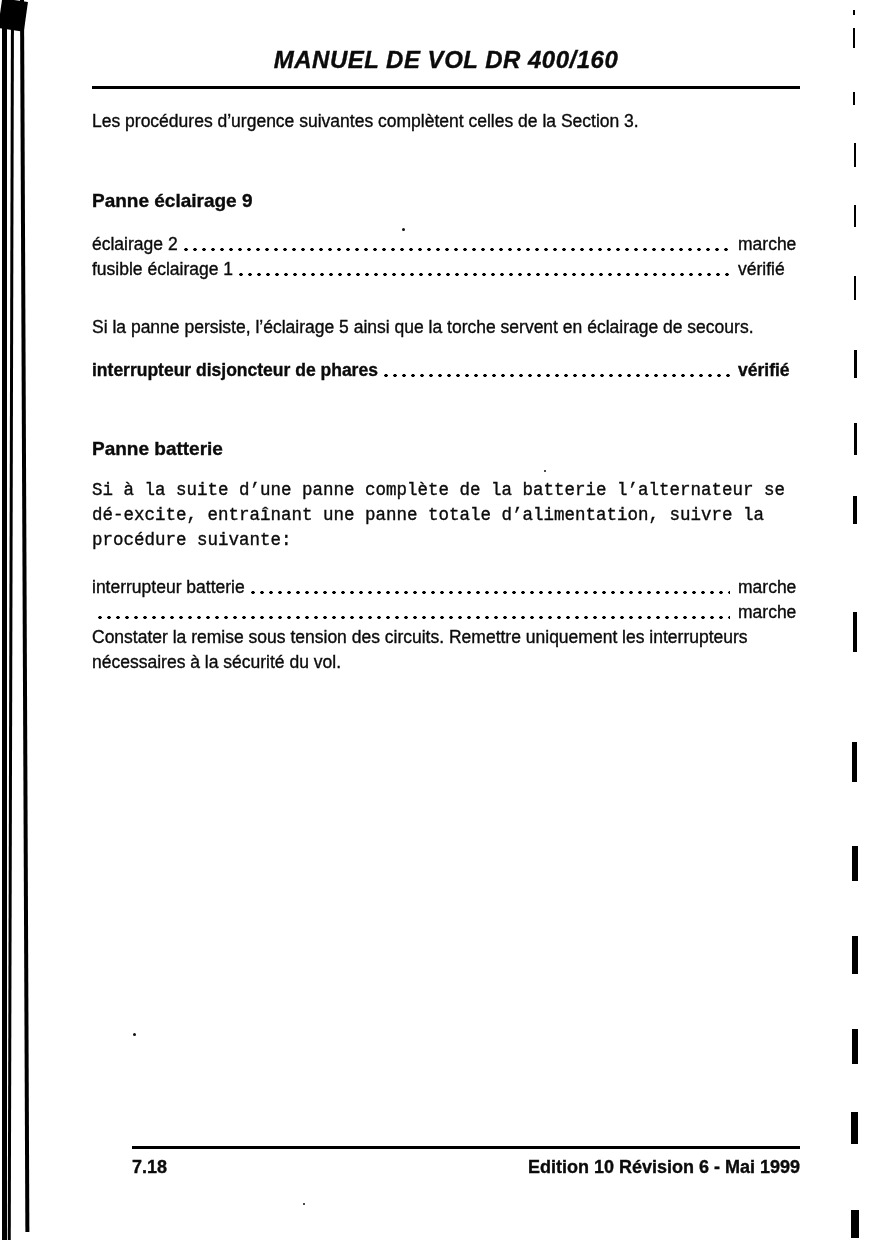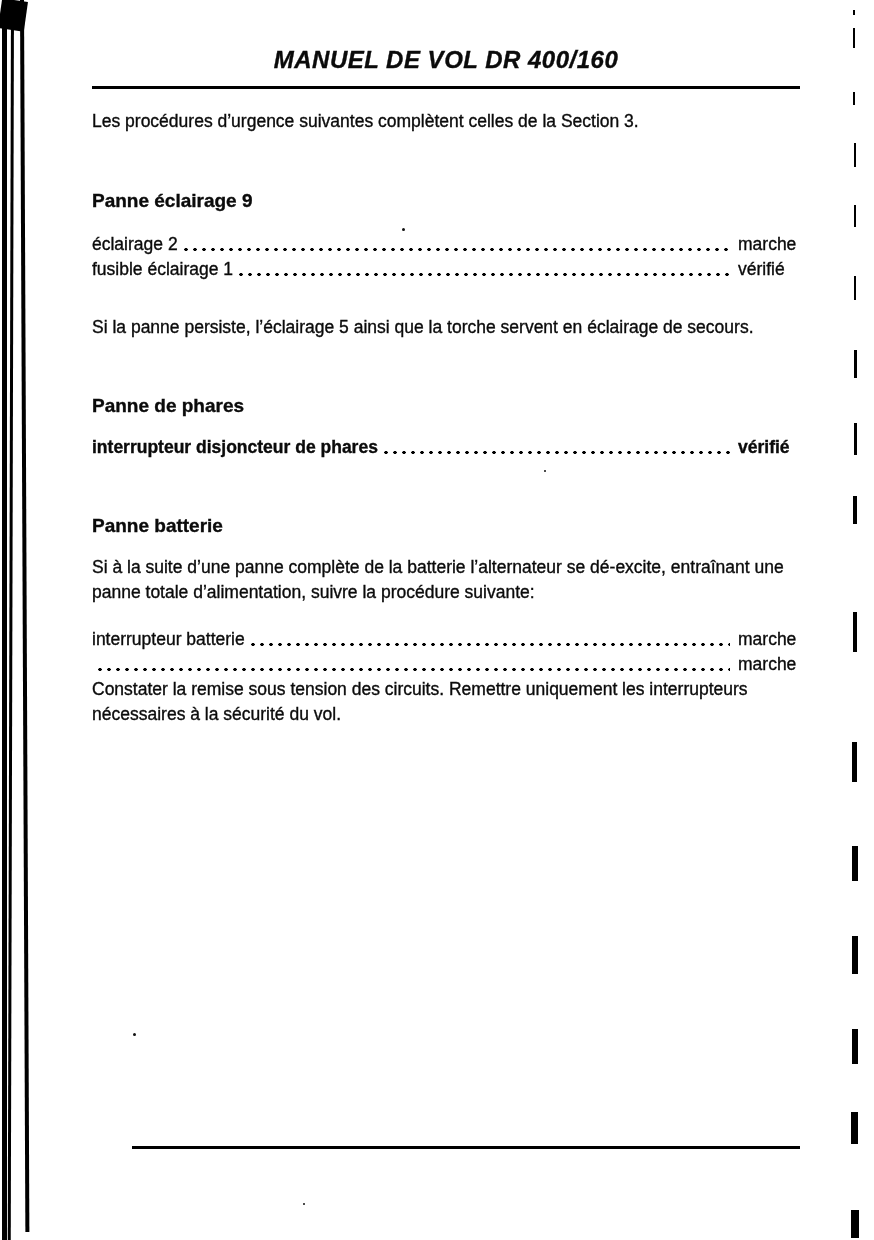--- a/index.html
+++ b/index.html
@@ -76,21 +76,21 @@
     align-self: flex-end;
     margin: 0 8px 5px 6px;
     background-image: radial-gradient(circle at 2px 2.5px, #000 1.5px, rgba(0,0,0,0) 1.9px);
     background-size: 9px 5px;
     background-repeat: repeat-x;
     background-position: left center;
   }
   .val { white-space: nowrap; min-width: 62px; text-align: left; }
   .note { margin-top: 33px; }
   .note-flush { margin-top: 0; }
-  .batt-intro { margin-top: 18px; }
+  .batt-intro { margin-top: 18px; font-family: Liberation Mono, monospace; }
 
   
   .footer { position: absolute; left: 132px; right: 74px; top: 1146px; -webkit-text-stroke: 0.35px currentColor; }
   .footer-row {
     margin-top: 6px;
     display: flex;
     justify-content: space-between;
     font-size: 18px;
     font-weight: bold;
     line-height: 24px;
@@ -143,21 +143,20 @@
         <span class="val">marche</span>
       </div>
       <div class="row">
         <span class="lbl">fusible éclairage 1</span>
         <span class="dots"></span>
         <span class="val">vérifié</span>
       </div>
     </div>
     <p class="note">Si la panne persiste, l’éclairage 5 ainsi que la torche servent en éclairage de secours.</p>
 
-    <h2 class="sub-heading mt-sub2">Panne de phares</h2>
     <div class="checklist cl2">
       <div class="row">
         <span class="lbl">interrupteur disjoncteur de phares</span>
         <span class="dots"></span>
         <span class="val">vérifié</span>
       </div>
     </div>
 
     <h2 class="sub-heading mt-sub3">Panne batterie</h2>
     <p class="batt-intro">Si à la suite d’une panne complète de la batterie l’alternateur se dé-excite, entraînant une panne totale d’alimentation, suivre la procédure suivante:</p>
@@ -171,15 +170,19 @@
         <span class="dots"></span>
         <span class="val">marche</span>
       </div>
     </div>
     <p class="note-flush">Constater la remise sous tension des circuits. Remettre uniquement les interrupteurs nécessaires à la sécurité du vol.</p>
 
   </div>
 
   <div class="footer">
     <div class="rule"></div>
+    <div class="footer-row">
+      <span>7.18</span>
+      <span>Edition 10 Révision 6 - Mai 1999</span>
+    </div>
   </div>
 
 </div>
 
 </body></html>

